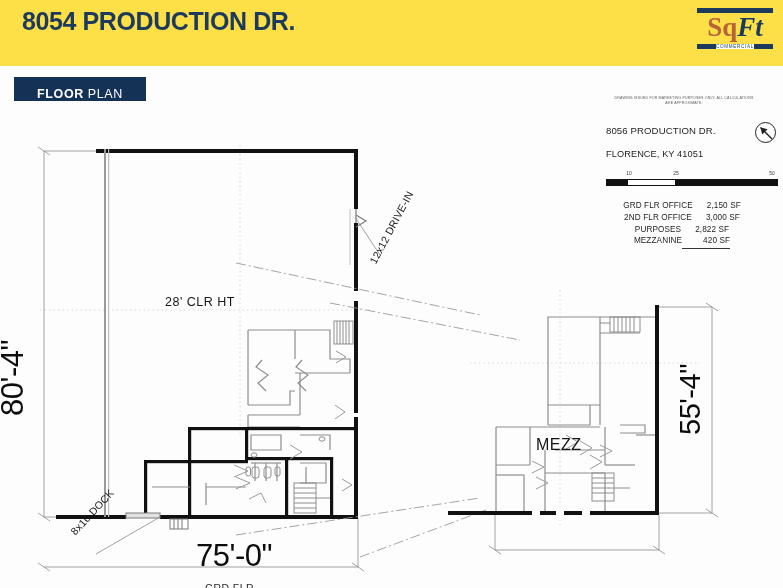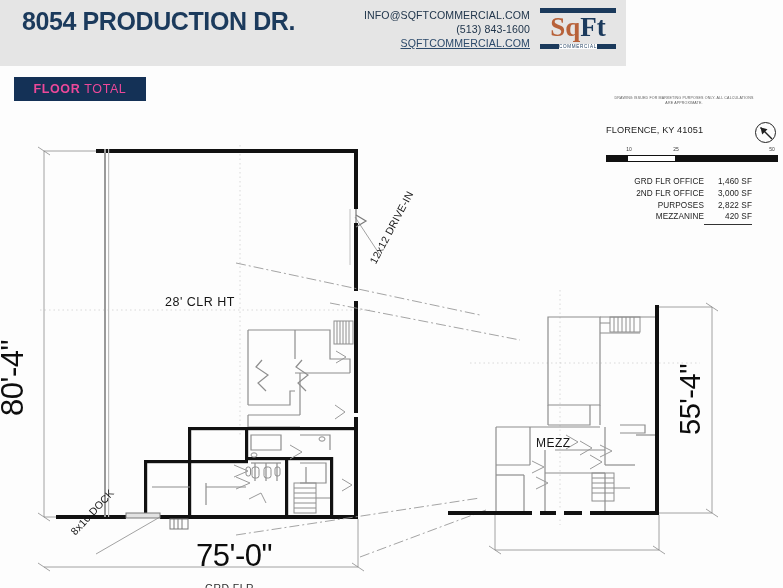--- a/index.html
+++ b/index.html
@@ -10,22 +10,22 @@
     overflow: hidden;
   }
   #page {
     position: relative;
     width: 783px; height: 588px;
     background: #fdfdfd;
   }
 
   
   #header {
-    position: absolute; left: 0; top: 0; width: 626px; height: 66px;
-    background: #e5e5e5;
+    position: absolute; left: 0; top: 0; width: 783px; height: 66px;
+    background: #fde047;
   }
   #title-block { position: absolute; left: 22px; top: 8px; }
   #page-title {
     font-size: 25px; font-weight: bold; color: #1b3a5c;
     letter-spacing: -0.4px; line-height: 1.05;
     font-family: "Liberation Sans", sans-serif;
   }
   #page-subtitle {
     font-size: 13.5px; color: #b8623a; letter-spacing: 3.0px;
     margin-top: 4px; font-family: "Liberation Sans", sans-serif;
@@ -52,33 +52,33 @@
     position: absolute; bottom: 4px; left: 21px; width: 38px; height: 5px;
     background: #ffffff;
   }
   #logo-text {
     position: absolute; top: 5px; left: 0; width: 80px;
     text-align: center;
     font-family: "Liberation Serif", serif;
     font-size: 27px; font-weight: bold; line-height: 31px;
   }
   #logo-sq { color: #b8623a; }
-  #logo-ft { color: #1b3a5c; }
+  #logo-ft { color: #1b3a5c; font-style: italic; }
   #logo-sub {
     position: absolute; bottom: 4.5px; left: 0; width: 80px;
     text-align: center; font-size: 4.6px; letter-spacing: 0.7px;
     color: #1b3a5c; font-family: "Liberation Sans", sans-serif;
   }
 
   
   #banner {
     position: absolute; left: 14px; top: 77px; width: 132px; height: 24px;
     background: #143156;
-    color: #ec4899;
-    display: flex; align-items: center; justify-content: center;
+    color: #ffffff;
+    display: flex; align-items: flex-end; justify-content: center;
     font-size: 12.5px; letter-spacing: 0.6px;
   }
   #banner-bold { font-weight: bold; }
   #banner-rest { font-weight: normal; margin-left: 4px; }
 
   
   #info-panel { position: absolute; left: 606px; top: 96px; width: 172px; }
   #disclaimer {
     font-size: 3.6px; line-height: 1.5; color: #5c5c5c;
     text-align: center; letter-spacing: 0.15px;
@@ -102,21 +102,21 @@
   }
   #scale-bar {
     position: absolute; top: 9px; left: 0; width: 172px; height: 7px;
     border: 0.8px solid #111; background: #fff;
   }
   .scale-seg { position: absolute; top: 0; height: 100%; background: #111; }
 
   
   #area-table { margin-top: 10px; width: 140px; margin-left: 6px; }
   .area-row {
-    display: flex; justify-content: flex-end;
+    display: flex; justify-content: center;
     font-size: 8.2px; color: #1d1d1d; line-height: 1.45;
     letter-spacing: 0.1px;
   }
   .area-row .val { text-align: right; min-width: 48px; }
   .area-row.total .val {
     border-top: 0.8px solid #333; padding-top: 0.5px; margin-top: 1px;
   }
   .area-row.subtotal .val {
     border-bottom: 0.8px solid #333; padding-bottom: 0.5px;
   }
@@ -134,69 +134,65 @@
     left: -25px; top: 255px; font-size: 31px;
     transform: rotate(-90deg); transform-origin: center center;
     letter-spacing: -0.5px;
   }
   #dim-bottom { left: 196px; top: 433px; font-size: 31px; letter-spacing: -0.5px; }
   #label-grdflr { left: 205px; top: 477px; font-size: 10.5px; color: #2b2b2b; letter-spacing: 0.4px; }
   #dim-right { left: 655px; top: 278px; font-size: 29px;
     transform: rotate(-90deg); transform-origin: center center; letter-spacing: -0.5px; }
 
   #label-clrht { left: 165px; top: 190px; font-size: 12.5px; color: #161616; letter-spacing: 0.5px; }
-  #label-mezz { left: 536px; top: 331px; font-size: 12px; color: #161616; letter-spacing: 0.5px; }
+  #label-mezz { left: 536px; top: 331px; font-size: 16px; color: #161616; letter-spacing: 0.5px; }
   #label-dock {
     left: 68px; top: 424px; font-size: 10.5px; color: #161616;
     transform: rotate(-47deg); transform-origin: left top; letter-spacing: 0.2px;
   }
   #label-drivein {
     left: 367px; top: 155px; font-size: 10.5px; color: #161616;
     transform: rotate(-62deg); transform-origin: left top; letter-spacing: 0.2px;
   }
 </style>
 </head>
 <body>
 
 <div id="page">
 
   <div id="header">
 
     <div id="title-block">
       <div id="page-title">8054 PRODUCTION DR.</div>
     </div>
 
-    <div id="contact-block">
-      <div class="contact-line">INFO@SQFTCOMMERCIAL.COM</div>
-      <div class="contact-line">(513) 843-1600</div>
-      <div class="contact-line" id="contact-website">SQFTCOMMERCIAL.COM</div>
-    </div>
 
     <div id="logo">
       <div class="logo-bar top"></div>
       <div id="logo-text">
         <span id="logo-sq">Sq</span><span id="logo-ft">Ft</span>
       </div>
       <div class="logo-bar bottom"></div>
       <div id="logo-bottom-gap"></div>
       <div id="logo-sub">COMMERCIAL</div>
     </div>
 
   </div>
 
   <div id="banner">
     <span id="banner-bold">FLOOR</span>
-    <span id="banner-rest">TOTAL</span>
+    <span id="banner-rest">PLAN</span>
   </div>
 
   <div id="info-panel">
 
     <div id="disclaimer">DRAWING ISSUED FOR MARKETING PURPOSES ONLY. ALL CALCULATIONS ARE APPROXIMATE.</div>
 
     <div id="info-address">
+      <div id="addr-line1">8056 PRODUCTION DR.</div>
       <div id="addr-line2">FLORENCE, KY  41051</div>
       <div id="north-arrow">
         <svg width="23" height="23" viewBox="0 0 23 23">
           <line x1="5.5" y1="5.5" x2="17" y2="17" stroke="#222" stroke-width="1.4"></line>
           <path d="M5.5 5.5 L12.5 7.2 L7.2 12.5 Z" fill="#222"></path>
         </svg>
       </div>
     </div>
 
     <div id="scale-wrap">
@@ -205,21 +201,21 @@
       <span class="scale-tick-label" style="left:166px;">50</span>
       <div id="scale-bar">
         <div class="scale-seg" style="left:0; width:21px;"></div>
         <div class="scale-seg" style="left:68px; width:102px;"></div>
       </div>
     </div>
 
     <div id="area-table">
       <div class="area-row">
         <span>GRD FLR OFFICE</span>
-        <span class="val">1,460 SF</span>
+        <span class="val">2,150 SF</span>
       </div>
       <div class="area-row">
         <span>2ND FLR OFFICE</span>
         <span class="val">3,000 SF</span>
       </div>
       <div class="area-row">
         <span>PURPOSES</span>
         <span class="val">2,822 SF</span>
       </div>
       <div class="area-row subtotal">

